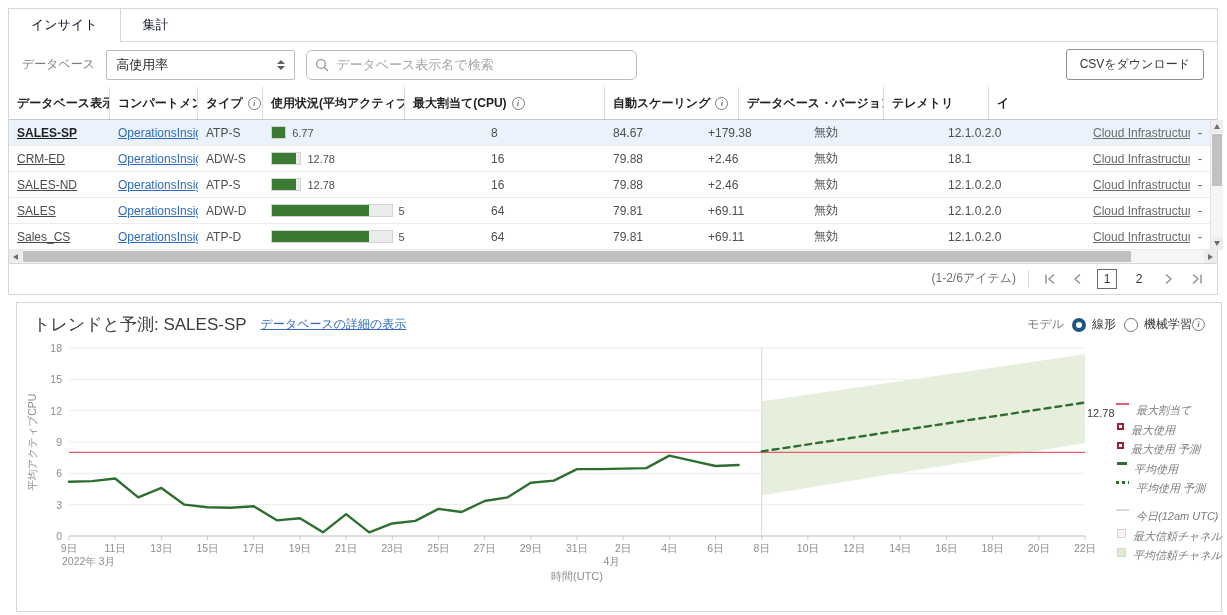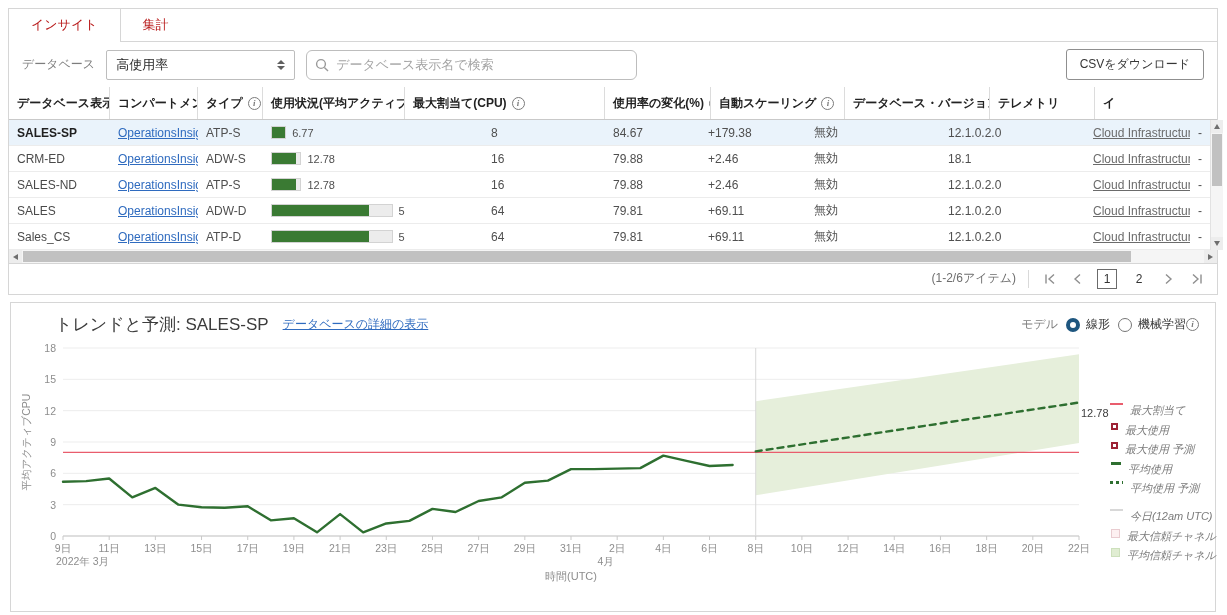--- a/index.html
+++ b/index.html
@@ -1,24 +1,24 @@
 <!DOCTYPE html>
 <html><head>
 <meta charset="utf-8">
 <style>
   * { box-sizing: border-box; margin: 0; padding: 0; }
   body { background:#fff; font-family:"Liberation Sans","DejaVu Sans",sans-serif; }
   .page { position:relative; width:1227px; height:615px; background:#fff; overflow:hidden; }
   .panel { position:absolute; background:#fff; border:1px solid #d6d6d6; }
   #table-panel { left:8px; top:8px; width:1210px; height:287px; }
-  #chart-panel { left:10px; top:302px; width:1206px; height:310px;padding-left:28px; }
+  #chart-panel { left:16px; top:302px; width:1206px; height:310px; }
 
   
   .tabs-row { height:33px; border-bottom:1px solid #d6d6d6; display:flex; }
-  .tab { padding:0 22px; display:flex; align-items:center; font-size:13px; color:#b91c1c; cursor:pointer; }
+  .tab { padding:0 22px; display:flex; align-items:center; font-size:13px; color:#0f172a; cursor:pointer; }
   .tab.active { border-right:1px solid #d6d6d6; background:#fff; position:relative; }
   .tab.active::after { content:""; position:absolute; left:0; right:0; bottom:-1px; height:1px; background:#fff; }
 
   
   .filter-row { height:45px; display:flex; align-items:center; padding:0 13px; }
   .filter-label { font-size:12px; color:#7d7d7d; margin-right:11px; }
   .select { width:189px; height:30px; border:1px solid #bdbdbd; border-radius:2px; display:flex; align-items:center; justify-content:space-between; padding:0 9px; font-size:13px; color:#2b2b2b; background:#fff; cursor:pointer; }
   .spinner { display:flex; flex-direction:column; gap:2px; align-items:center; }
   .spinner i { width:0; height:0; border-left:4px solid transparent; border-right:4px solid transparent; }
   .spinner .up { border-bottom:4px solid #5f5f5f; }
@@ -34,21 +34,21 @@
   .info-icon { width:13px; height:13px; flex:none; border-radius:50%; border:1px solid #7b7b7b; color:#7b7b7b; font-size:9px; line-height:11px; text-align:center; font-style:italic; font-family:"Liberation Serif",serif; font-weight:bold; }
   .info-icon::before { content:"i"; }
   .sort-desc { width:0; height:0; border-left:4px solid transparent; border-right:4px solid transparent; border-top:5px solid #6f6f6f; }
   .tbody-wrap { display:flex; }
   .tbody { flex:1; }
   .tr { display:flex; height:26px; align-items:center; border-bottom:1px solid #ececec; }
   .tr.selected { background:#eaf3fb; }
   .td { padding:0 8px; font-size:12px; color:#4f4f4f; white-space:nowrap; overflow:hidden; flex:none; }
   .td:last-child { flex:1; }
   a.blue-link { color:#2f6bbf; text-decoration:underline; cursor:pointer; }
-  a.name-link { color:#4a4a4a; cursor:pointer; }
+  a.name-link { color:#4a4a4a; text-decoration:underline; cursor:pointer; }
   .tr.selected a.name-link { color:#1f1f1f; font-weight:bold; }
   a.grey-link { color:#6b6b6b; text-decoration:underline; cursor:pointer; }
   .bar-cell { display:flex; align-items:center; }
   .bar-track { height:13px; background:#ececec; border:1px solid #d3d3d3; position:relative; flex:none; }
   .bar-fill { position:absolute; left:0; top:0; bottom:0; background:#3a7a33; }
   .bar-num { margin-left:6px; font-size:11px; color:#4f4f4f; }
 
   
   .vscroll { width:13px; flex:none; background:#f5f5f5; display:flex; flex-direction:column; border-left:1px solid #e2e2e2; }
   .vscroll .btn { height:13px; flex:none; display:flex; align-items:center; justify-content:center; background:#ededed; cursor:pointer; }
@@ -124,24 +124,20 @@
         </div>
         <div class="th" style="width: 65px;">
           <span>タイプ</span>
           <span class="info-icon"></span>
         </div>
         <div class="th" style="width: 142px;">
           <span>使用状況(平均アクティブCPU)</span>
         </div>
         <div class="th" style="width: 200px;">
           <span>最大割当て(CPU)</span>
-          <span class="info-icon"></span>
-        </div>
-        <div class="th" style="width: 106px;">
-          <span>使用率の変化(%)</span>
           <span class="info-icon"></span>
         </div>
         <div class="th" style="width: 134px;">
           <span>自動スケーリング</span>
           <span class="info-icon"></span>
         </div>
         <div class="th" style="width: 145px;">
           <span>データベース・バージョン</span>
         </div>
         <div class="th" style="width: 105px;">

